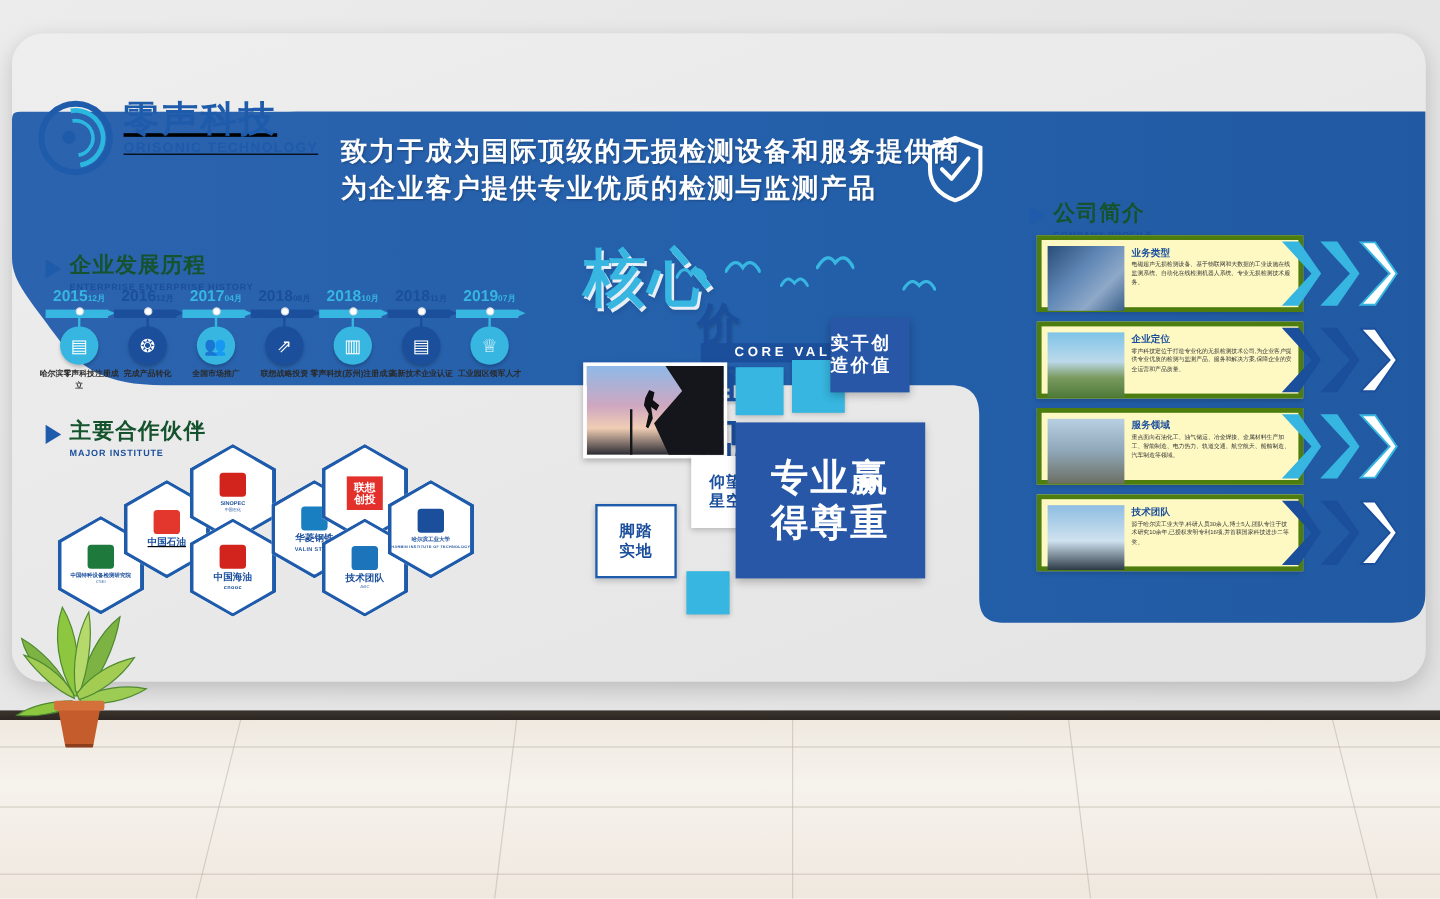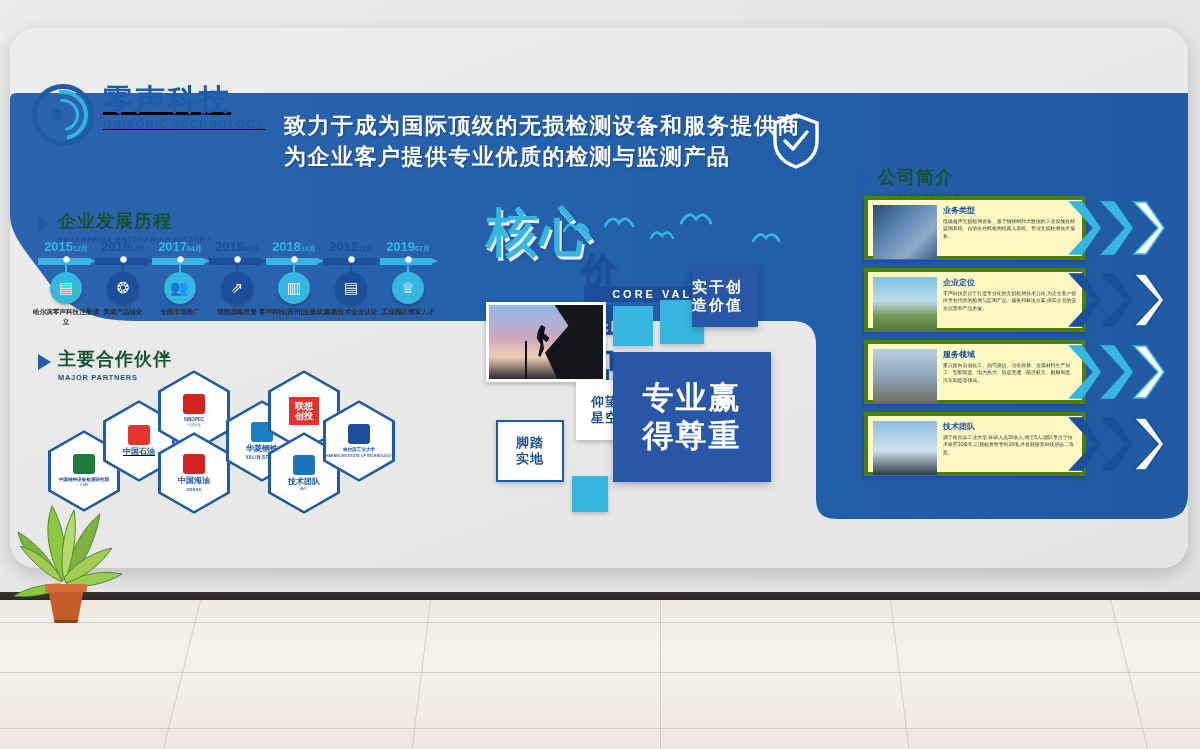--- a/index.html
+++ b/index.html
@@ -349,21 +349,21 @@
         <div class="tl-stem" style="background:#36b6e0"></div>
         <div class="tl-circle" style="background:#36b6e0">♕</div>
         <div class="tl-label">工业园区领军人才</div>
       </div>
     </div>
 
   <div class="sec-head" style="left:38px;top:350px;">
     <div class="tri"></div>
     <div>
       <div class="cn">主要合作伙伴</div>
-      <div class="en">MAJOR PARTNERS</div>
+      <div class="en">MAJOR INSTITUTE</div>
     </div>
   </div>
   <div class="partners" id="partners">
       <div class="hex" style="left: 0px; top: 60px;">
         <div class="hex-border"></div>
         <div class="hex-in">
           <div style="width:22px;height:20px;border-radius:3px;background:#1d7a3c;margin-bottom:2px;"></div>
           <div class="hx-cn" style="font-size: 4.6px;">中国特种设备检测研究院</div>
           <div class="hx-tiny">CSEI</div>
         </div>

